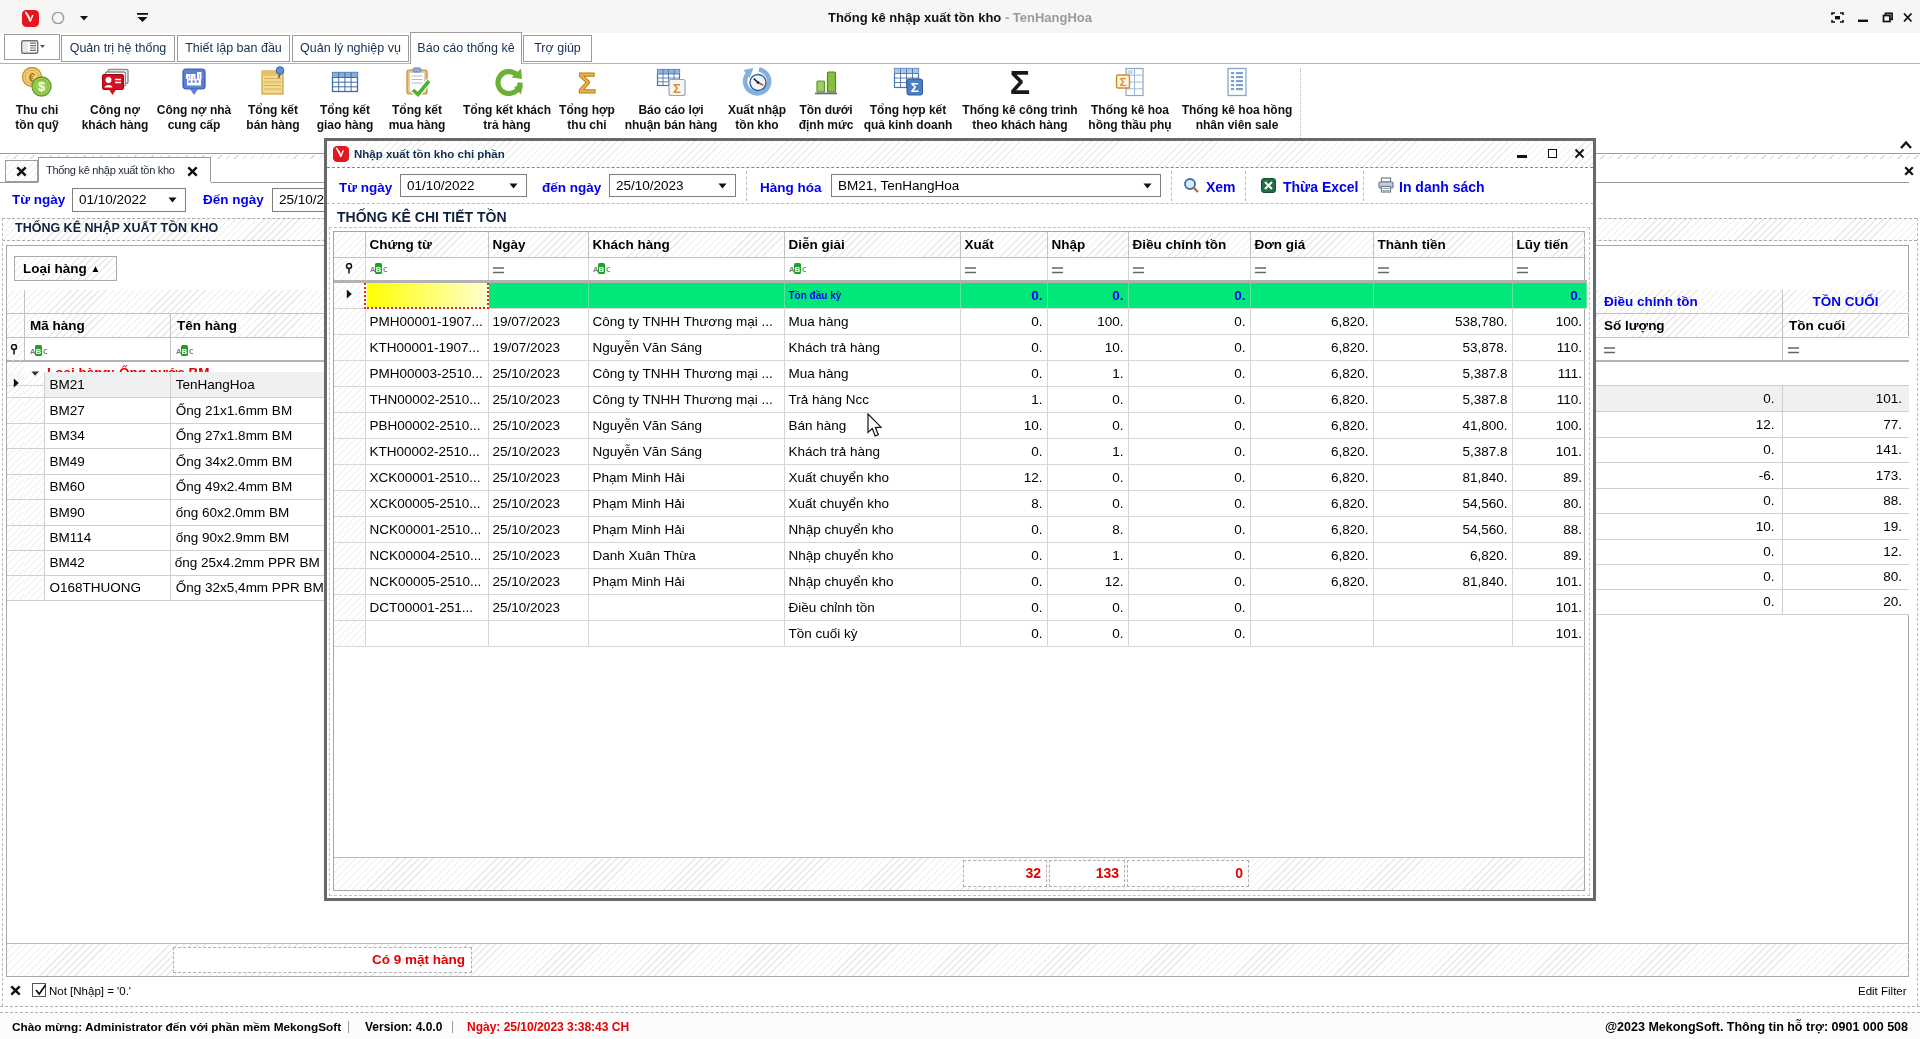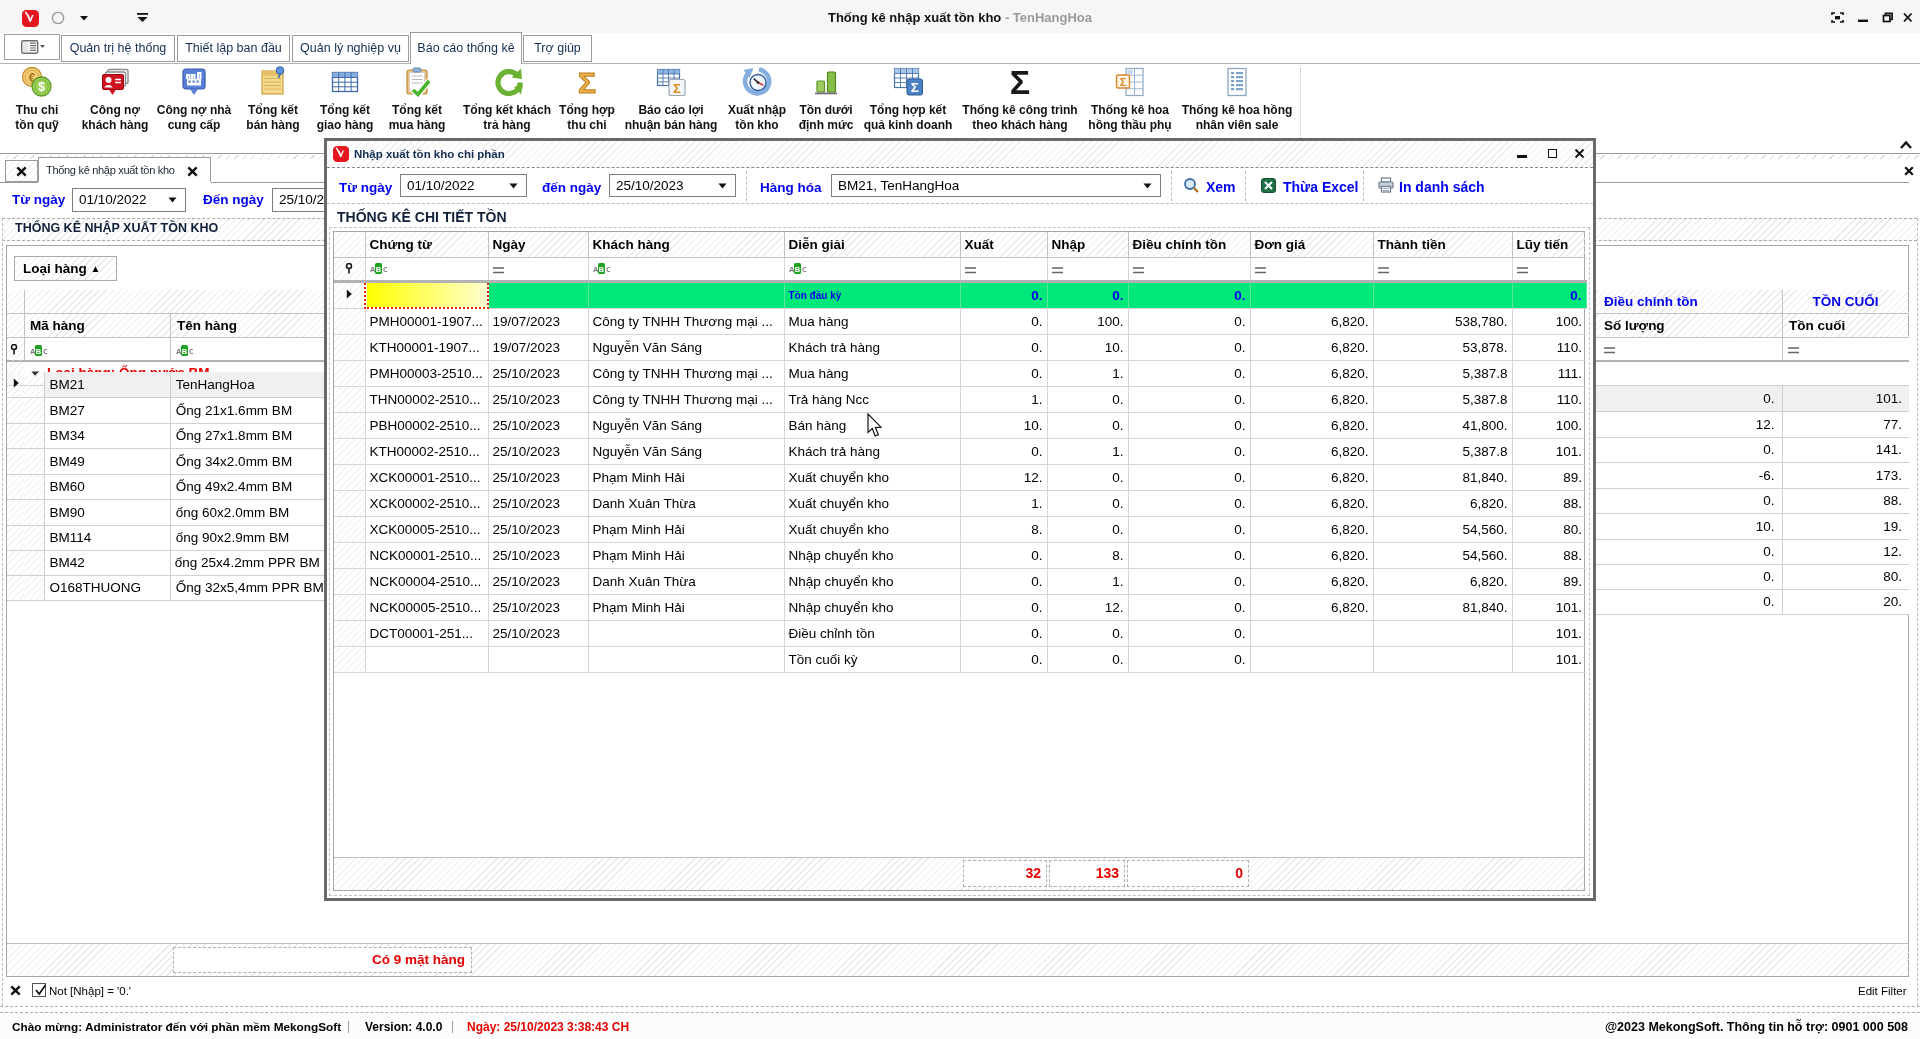--- a/index.html
+++ b/index.html
@@ -645,33 +645,20 @@
           <td style="border-right:1px solid #d6d6d6;border-bottom:1px solid #d6d6d6;font-size:13.5px">Xuất chuyển kho</td>
           <td style="border-right:1px solid #d6d6d6;border-bottom:1px solid #d6d6d6;text-align:right;font-size:13.5px">12.</td>
           <td style="border-right:1px solid #d6d6d6;border-bottom:1px solid #d6d6d6;text-align:right;font-size:13.5px">0.</td>
           <td style="border-right:1px solid #d6d6d6;border-bottom:1px solid #d6d6d6;text-align:right;font-size:13.5px">0.</td>
           <td style="border-right:1px solid #d6d6d6;border-bottom:1px solid #d6d6d6;text-align:right;font-size:13.5px">6,820.</td>
           <td style="border-right:1px solid #d6d6d6;border-bottom:1px solid #d6d6d6;text-align:right;font-size:13.5px">81,840.</td>
           <td style="border-bottom:1px solid #d6d6d6;text-align:right;font-size:13.5px">89.</td>
         </tr>
         <tr style="height:26px">
           <td class="hatch" style="border-right:1px solid #d6d6d6;border-bottom:1px solid #d6d6d6"></td>
-          <td style="border-right:1px solid #d6d6d6;border-bottom:1px solid #d6d6d6;font-size:13.5px">XCK00002-2510...</td>
-          <td style="border-right:1px solid #d6d6d6;border-bottom:1px solid #d6d6d6;font-size:13.5px">25/10/2023</td>
-          <td style="border-right:1px solid #d6d6d6;border-bottom:1px solid #d6d6d6;font-size:13.5px">Danh Xuân Thừa</td>
-          <td style="border-right:1px solid #d6d6d6;border-bottom:1px solid #d6d6d6;font-size:13.5px">Xuất chuyển kho</td>
-          <td style="border-right:1px solid #d6d6d6;border-bottom:1px solid #d6d6d6;text-align:right;font-size:13.5px">1.</td>
-          <td style="border-right:1px solid #d6d6d6;border-bottom:1px solid #d6d6d6;text-align:right;font-size:13.5px">0.</td>
-          <td style="border-right:1px solid #d6d6d6;border-bottom:1px solid #d6d6d6;text-align:right;font-size:13.5px">0.</td>
-          <td style="border-right:1px solid #d6d6d6;border-bottom:1px solid #d6d6d6;text-align:right;font-size:13.5px">6,820.</td>
-          <td style="border-right:1px solid #d6d6d6;border-bottom:1px solid #d6d6d6;text-align:right;font-size:13.5px">6,820.</td>
-          <td style="border-bottom:1px solid #d6d6d6;text-align:right;font-size:13.5px">88.</td>
-        </tr>
-        <tr style="height:26px">
-          <td class="hatch" style="border-right:1px solid #d6d6d6;border-bottom:1px solid #d6d6d6"></td>
           <td style="border-right:1px solid #d6d6d6;border-bottom:1px solid #d6d6d6;font-size:13.5px">XCK00005-2510...</td>
           <td style="border-right:1px solid #d6d6d6;border-bottom:1px solid #d6d6d6;font-size:13.5px">25/10/2023</td>
           <td style="border-right:1px solid #d6d6d6;border-bottom:1px solid #d6d6d6;font-size:13.5px">Phạm Minh Hải</td>
           <td style="border-right:1px solid #d6d6d6;border-bottom:1px solid #d6d6d6;font-size:13.5px">Xuất chuyển kho</td>
           <td style="border-right:1px solid #d6d6d6;border-bottom:1px solid #d6d6d6;text-align:right;font-size:13.5px">8.</td>
           <td style="border-right:1px solid #d6d6d6;border-bottom:1px solid #d6d6d6;text-align:right;font-size:13.5px">0.</td>
           <td style="border-right:1px solid #d6d6d6;border-bottom:1px solid #d6d6d6;text-align:right;font-size:13.5px">0.</td>
           <td style="border-right:1px solid #d6d6d6;border-bottom:1px solid #d6d6d6;text-align:right;font-size:13.5px">6,820.</td>
           <td style="border-right:1px solid #d6d6d6;border-bottom:1px solid #d6d6d6;text-align:right;font-size:13.5px">54,560.</td>
           <td style="border-bottom:1px solid #d6d6d6;text-align:right;font-size:13.5px">80.</td>

